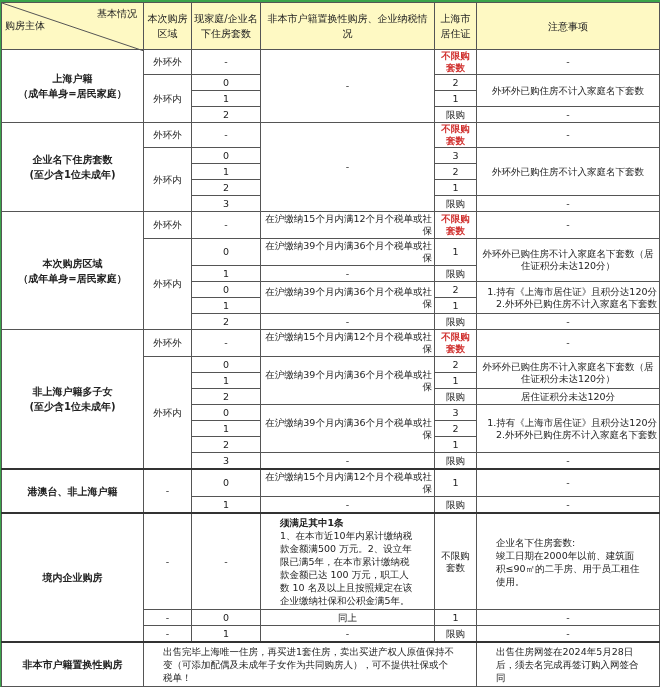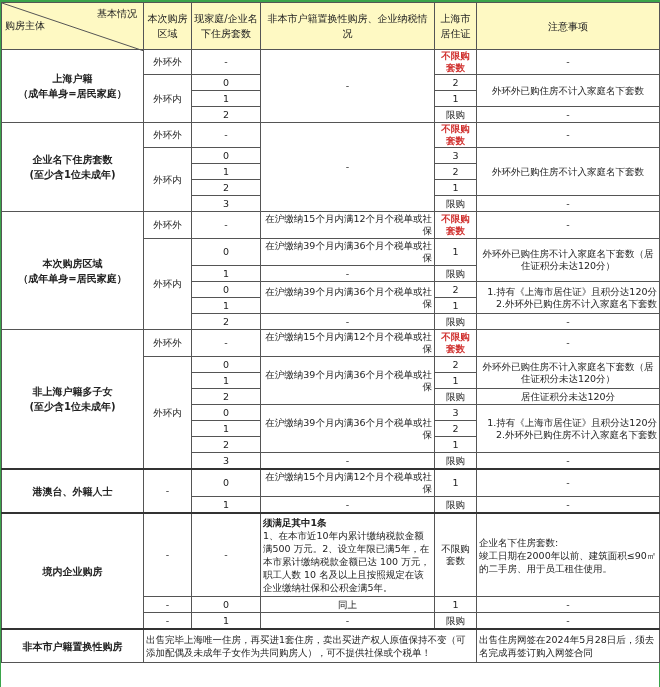--- a/index.html
+++ b/index.html
@@ -11,21 +11,21 @@
   th { background: #fef9c3; font-size: 10px; line-height: 15px; }
   .diag { position: relative; height: 46px; padding: 0; }
   .diag svg { position: absolute; left: 0; top: 0; }
   .diag .tr { position: absolute; right: 6px; top: 3px; }
   .diag .bl { position: absolute; left: 3px; bottom: 16px; }
   .red { color: #d0302e; font-weight: bold; }
   .subject { font-size: 10px; line-height: 15px; font-weight: bold; }
   .left { text-align: right; }
   tr.r16 td { height: 15px; }
   tr.thick td { border-top: 2px solid #333; }
-  .corp { text-align: left; font-size: 9.5px; line-height: 13px; padding: 2px 2px; }
+  .corp { text-align: left; font-size: 9.5px; line-height: 13px; padding: 2px 19px; }
 </style>
 </head>
 <body>
 
 <div class="frame">
   <table>
     <colgroup>
       <col style="width:142px">
         <col style="width:48px">
         <col style="width:69px">
@@ -177,21 +177,21 @@
       <td>1</td>
     </tr>
     <tr class="r16">
       <td>3</td>
       <td>-</td>
       <td>限购</td>
       <td>-</td>
     </tr>
 
     <tr class="thick">
-      <td rowspan="2" class="subject">港澳台、外籍人士</td>
+      <td rowspan="2" class="subject">港澳台、非上海户籍</td>
       <td rowspan="2">-</td>
       <td style="height:26px">0</td>
       <td class="left">在沪缴纳15个月内满12个月个税单或社保</td>
       <td>1</td>
       <td>-</td>
     </tr>
     <tr class="r16">
       <td>1</td>
       <td>-</td>
       <td>限购</td>

